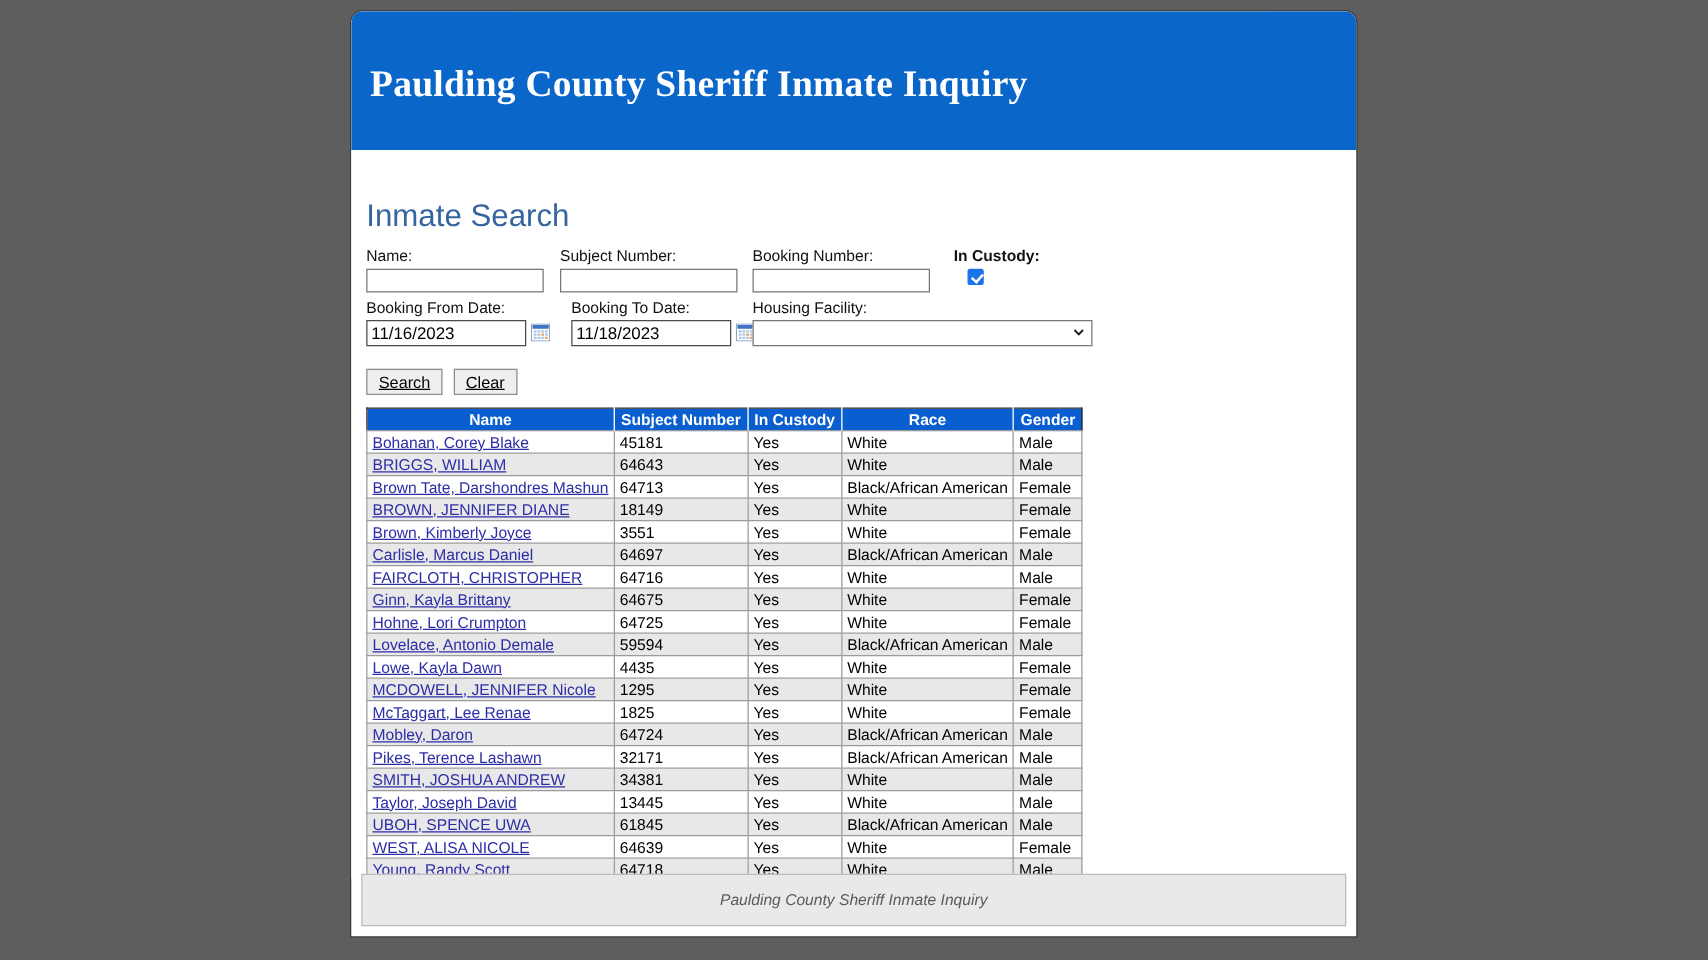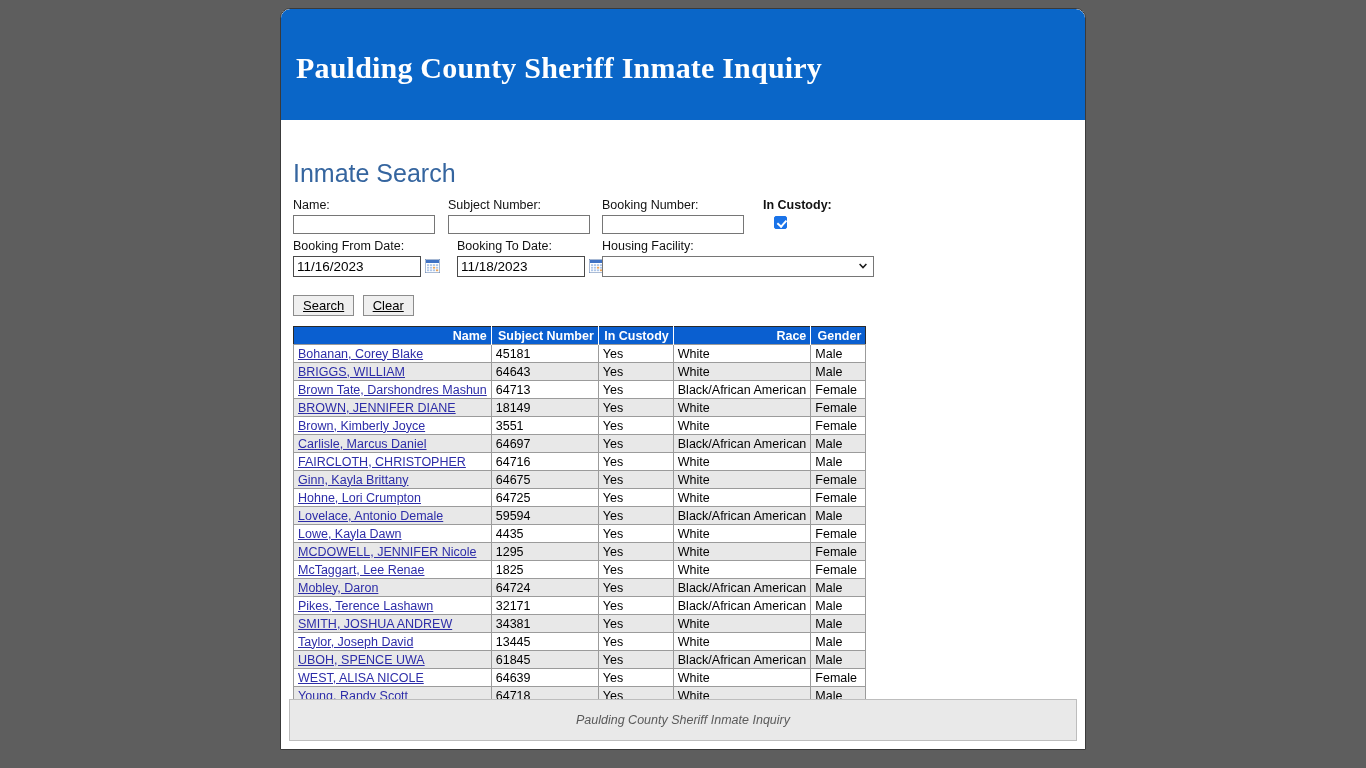--- a/index.html
+++ b/index.html
@@ -198,21 +198,21 @@
     border-collapse: collapse;
     font-size: 12.5px;
     color: #000;
     background: #ffffff;
     border: 1px solid #2a2a2a;
   }
   #results-table th {
     background: #0a5fd0;
     color: #ffffff;
     font-weight: bold;
-    text-align: right;
+    text-align: center;
     padding: 1px 4px;
     border-right: 1px solid #ffffff;
     white-space: nowrap;
     height: 15px;
     font-size: 12.5px;
   }
   #results-table th:last-child { border-right: none; }
   #results-table td {
     padding: 1px 4px;
     border: 1px solid #9b9b9b;

